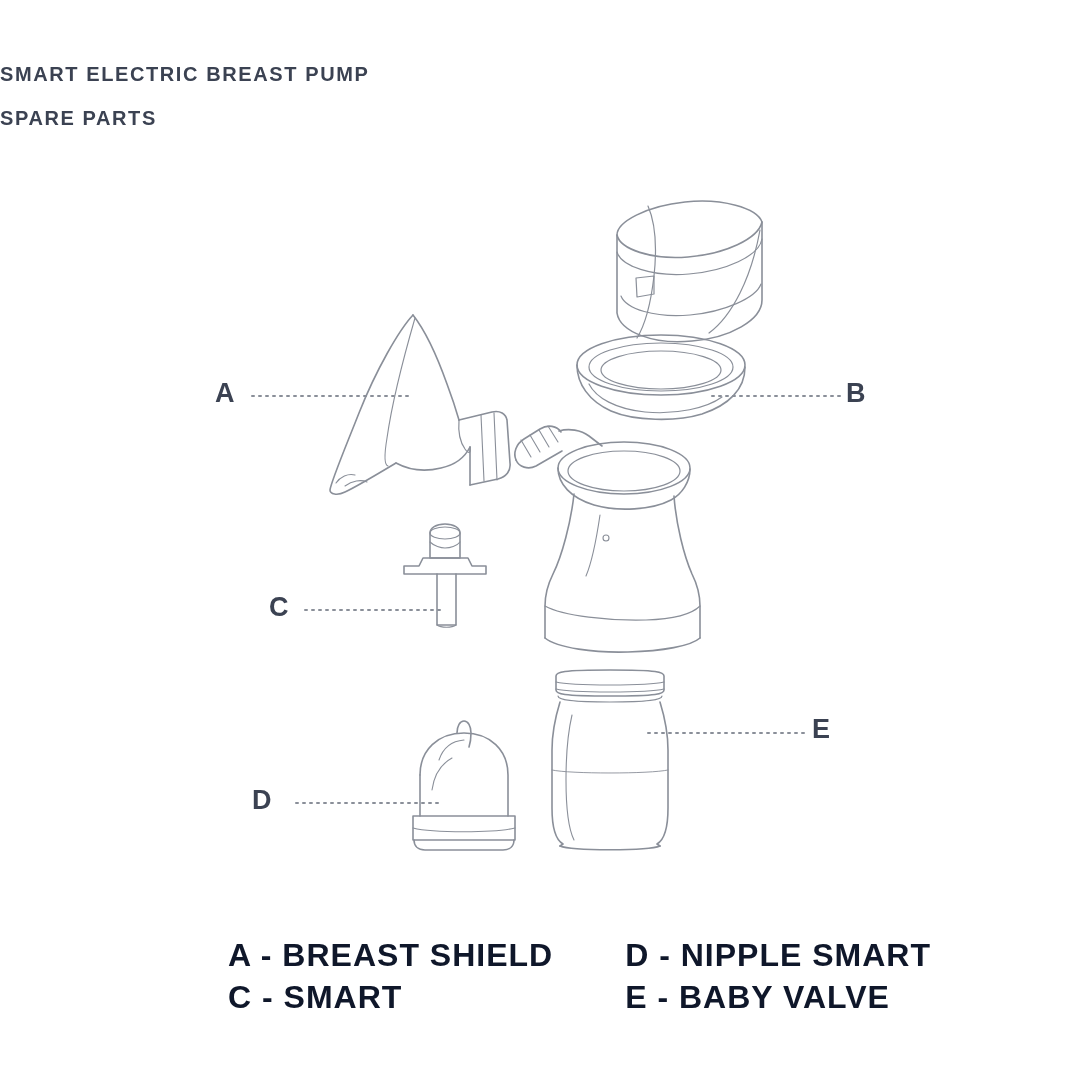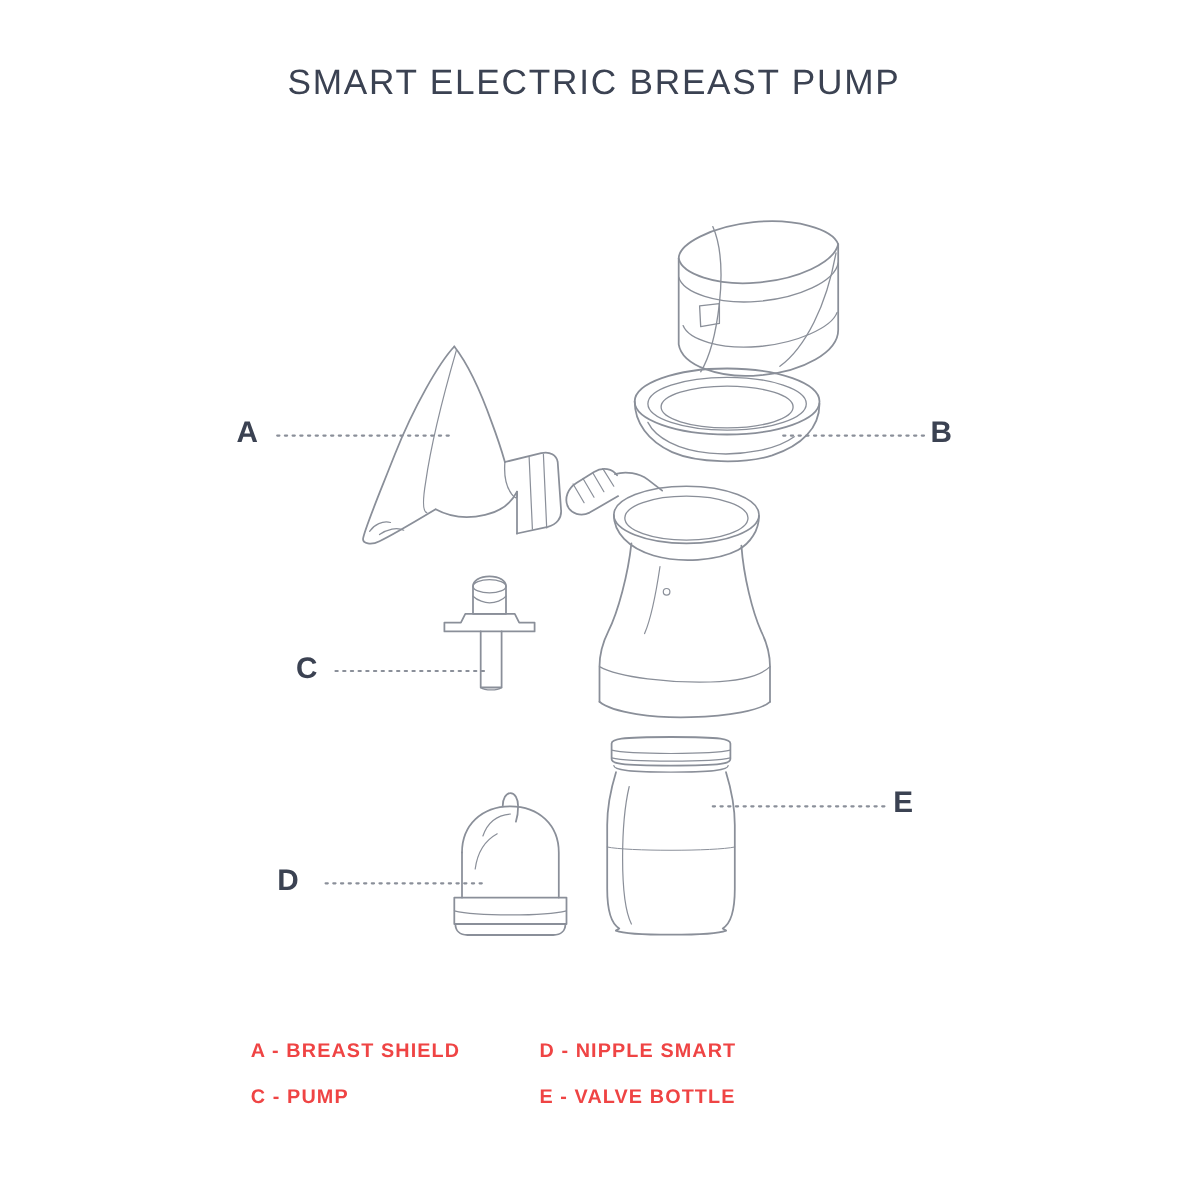--- a/index.html
+++ b/index.html
@@ -15,24 +15,24 @@
     width: 1080px;
     height: 1080px;
     background: #ffffff;
     overflow: hidden;
   }
   .title-block {
     position: absolute;
     top: 52px;
     left: 0;
     width: 1080px;
-    text-align: center;
+    text-align: left;
     color: #3b4252;
-    font-size: 32px;
-    font-weight: normal;
+    font-size: 20px;
+    font-weight: bold;
     letter-spacing: 1.6px;
     line-height: 44px;
   }
   .title-line { display: block; }
 
   .diagram-area {
     position: absolute;
     top: 170px;
     left: 0;
     width: 1080px;
@@ -63,35 +63,36 @@
     display: flex;
     flex-direction: row;
     gap: 72px;
   }
   .legend-col {
     display: flex;
     flex-direction: column;
     gap: 8px;
   }
   .legend-item {
-    color: #ef4444;
-    font-size: 18px;
+    color: #0f172a;
+    font-size: 32px;
     font-weight: bold;
     letter-spacing: 1px;
     white-space: nowrap;
     line-height: 34px;
   }
 </style>
 </head>
 <body>
 
 <div id="page">
 
   <div class="title-block">
     <span class="title-line">SMART ELECTRIC BREAST PUMP</span>
+    <span class="title-line">SPARE PARTS</span>
   </div>
 
   <div class="diagram-area">
     <svg width="1080" height="730" viewBox="0 0 1080 730" fill="none" stroke="#8a8f99" stroke-width="1.6" stroke-linejoin="round" stroke-linecap="round">
 
       <g>
         <path d="M617 65 C617 52 646 36 685 32 C722 28 757 38 762 52 L762 130 C762 150 730 168 692 171 C654 175 620 162 617 143 Z"></path>
         <path d="M617 65 C620 79 651 90 688 87 C725 84 758 69 762 52"></path>
         <path d="M617 82 C621 96 652 107 689 104 C726 101 759 86 762 69" stroke-width="1.2"></path>
         <path d="M621 126 C626 139 655 148 690 145 C724 142 756 128 761 114" stroke-width="1.2"></path>
@@ -188,21 +189,21 @@
 
   <div class="callout-label" id="label-a">A</div>
   <div class="callout-label" id="label-b">B</div>
   <div class="callout-label" id="label-c">C</div>
   <div class="callout-label" id="label-d">D</div>
   <div class="callout-label" id="label-e">E</div>
 
   <div class="legend">
     <div class="legend-col">
       <div class="legend-item">A - BREAST SHIELD</div>
-      <div class="legend-item">C - PUMP</div>
+      <div class="legend-item">C - SMART</div>
     </div>
     <div class="legend-col">
       <div class="legend-item">D - NIPPLE SMART</div>
-      <div class="legend-item">E - VALVE BOTTLE</div>
+      <div class="legend-item">E - BABY VALVE</div>
     </div>
   </div>
 
 </div>
 
 </body></html>

